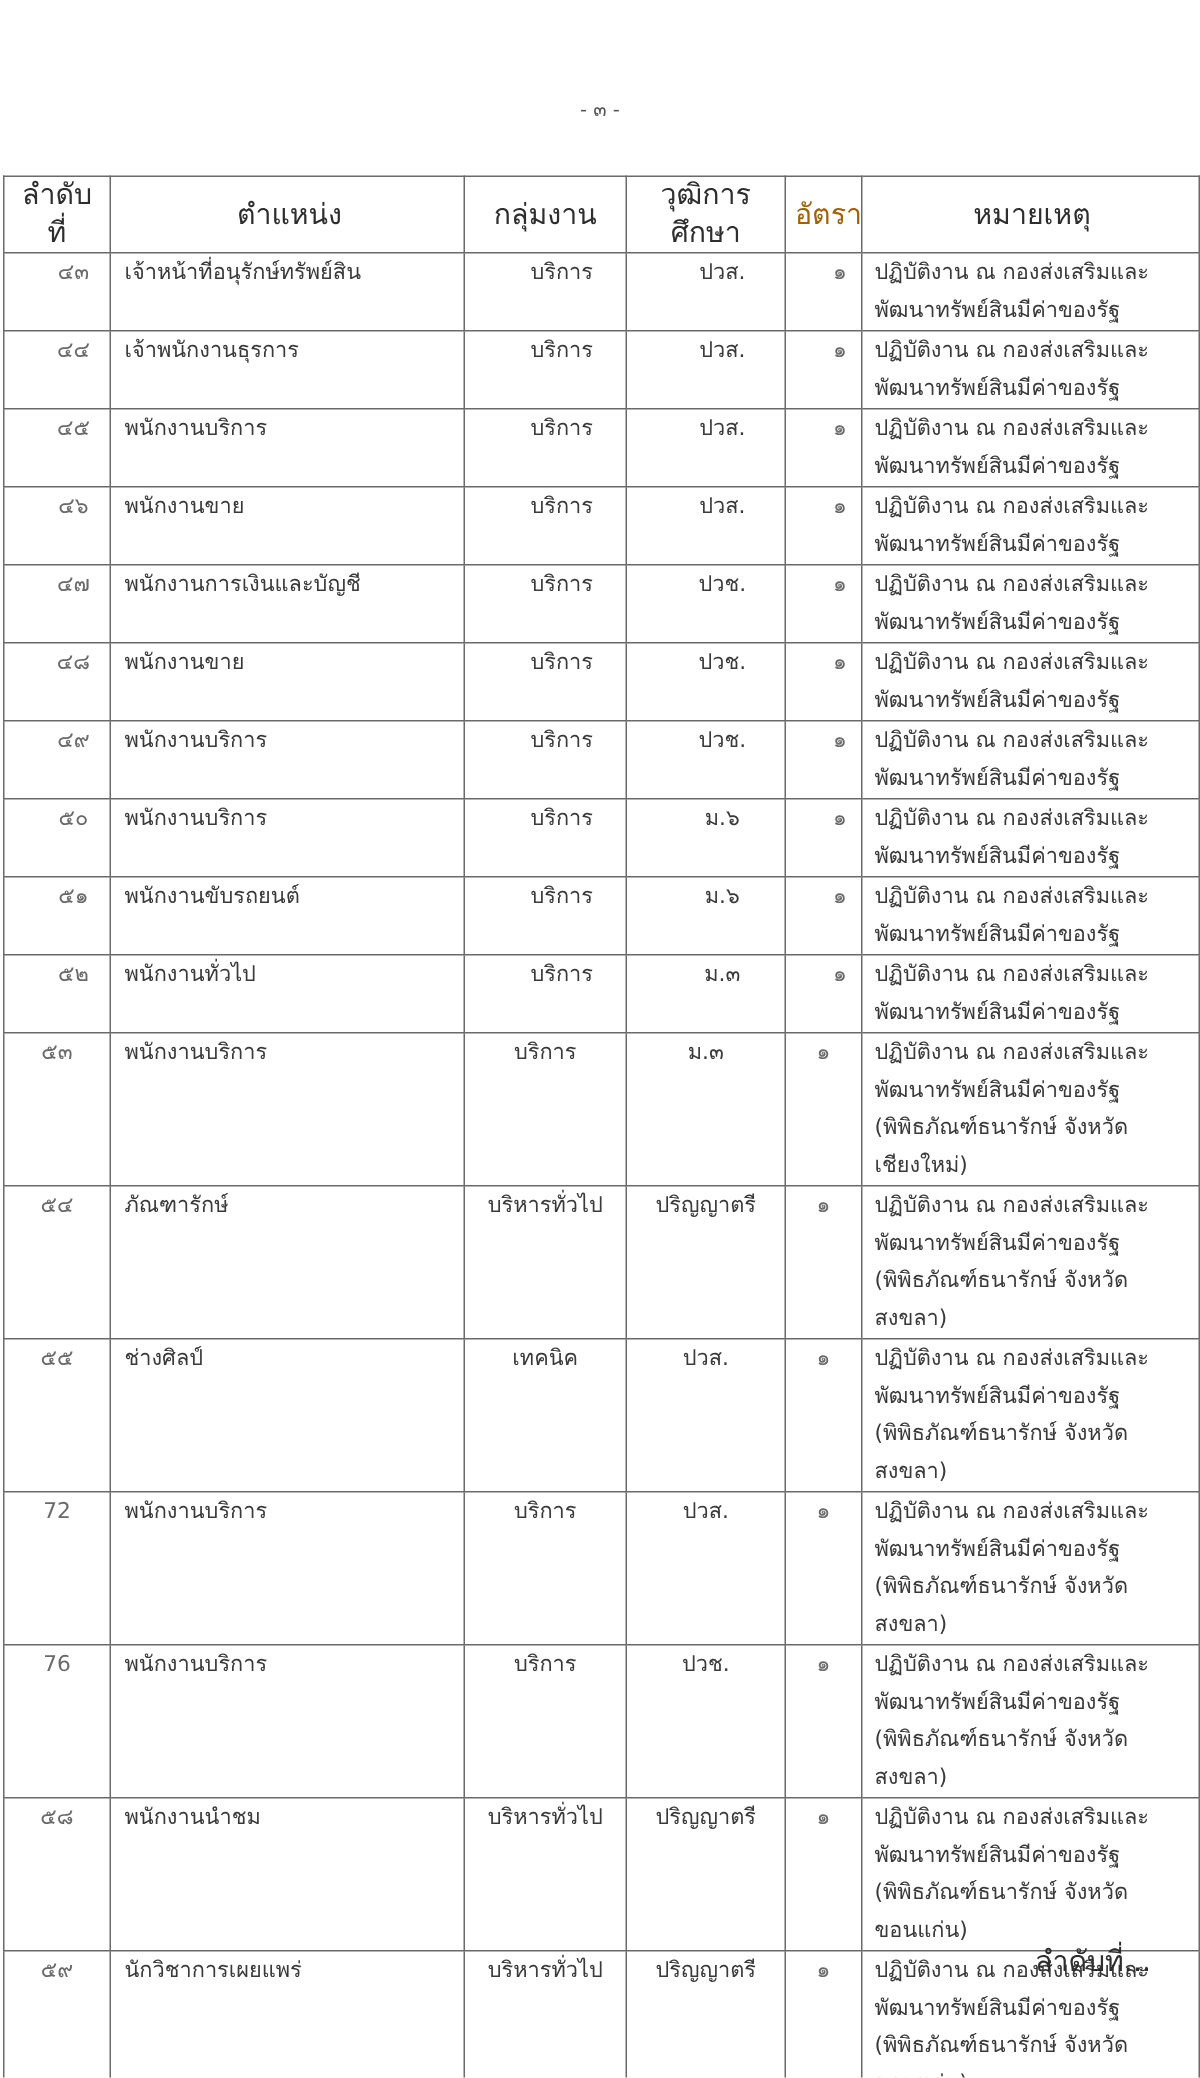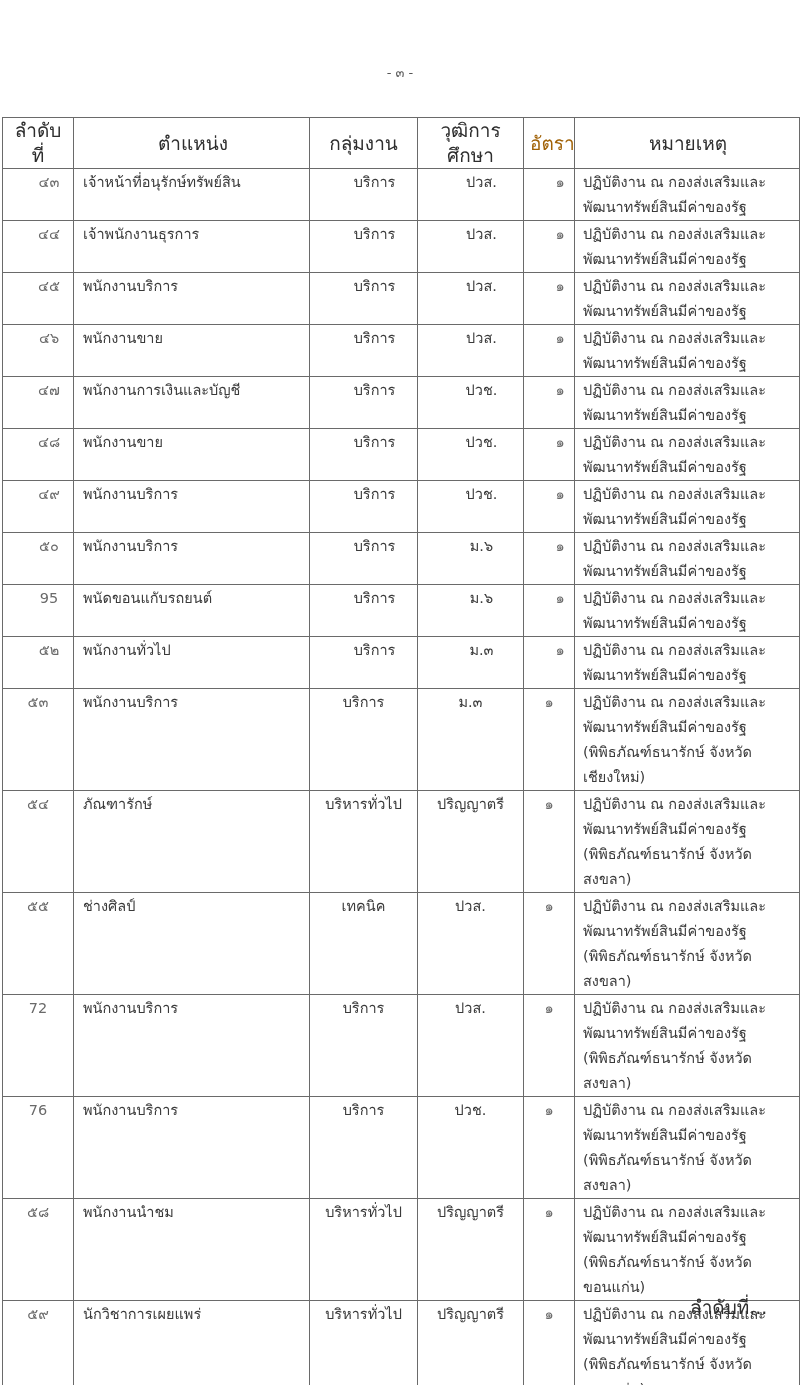--- a/index.html
+++ b/index.html
@@ -143,22 +143,22 @@
       </tr>
       <tr class="h2">
         <td class="c-no">๕๐</td>
         <td class="c-pos">พนักงานบริการ</td>
         <td class="c-grp">บริการ</td>
         <td class="c-edu">ม.๖</td>
         <td class="c-rate">๑</td>
         <td class="c-note">ปฏิบัติงาน ณ กองส่งเสริมและพัฒนาทรัพย์สินมีค่าของรัฐ</td>
       </tr>
       <tr class="h2">
-        <td class="c-no">95</td>
-        <td class="c-pos">พนัดขอนแกับรถยนต์</td>
+        <td class="c-no">๕๑</td>
+        <td class="c-pos">พนักงานขับรถยนต์</td>
         <td class="c-grp">บริการ</td>
         <td class="c-edu">ม.๖</td>
         <td class="c-rate">๑</td>
         <td class="c-note">ปฏิบัติงาน ณ กองส่งเสริมและพัฒนาทรัพย์สินมีค่าของรัฐ</td>
       </tr>
       <tr class="h2">
         <td class="c-no">๕๒</td>
         <td class="c-pos">พนักงานทั่วไป</td>
         <td class="c-grp">บริการ</td>
         <td class="c-edu">ม.๓</td>

